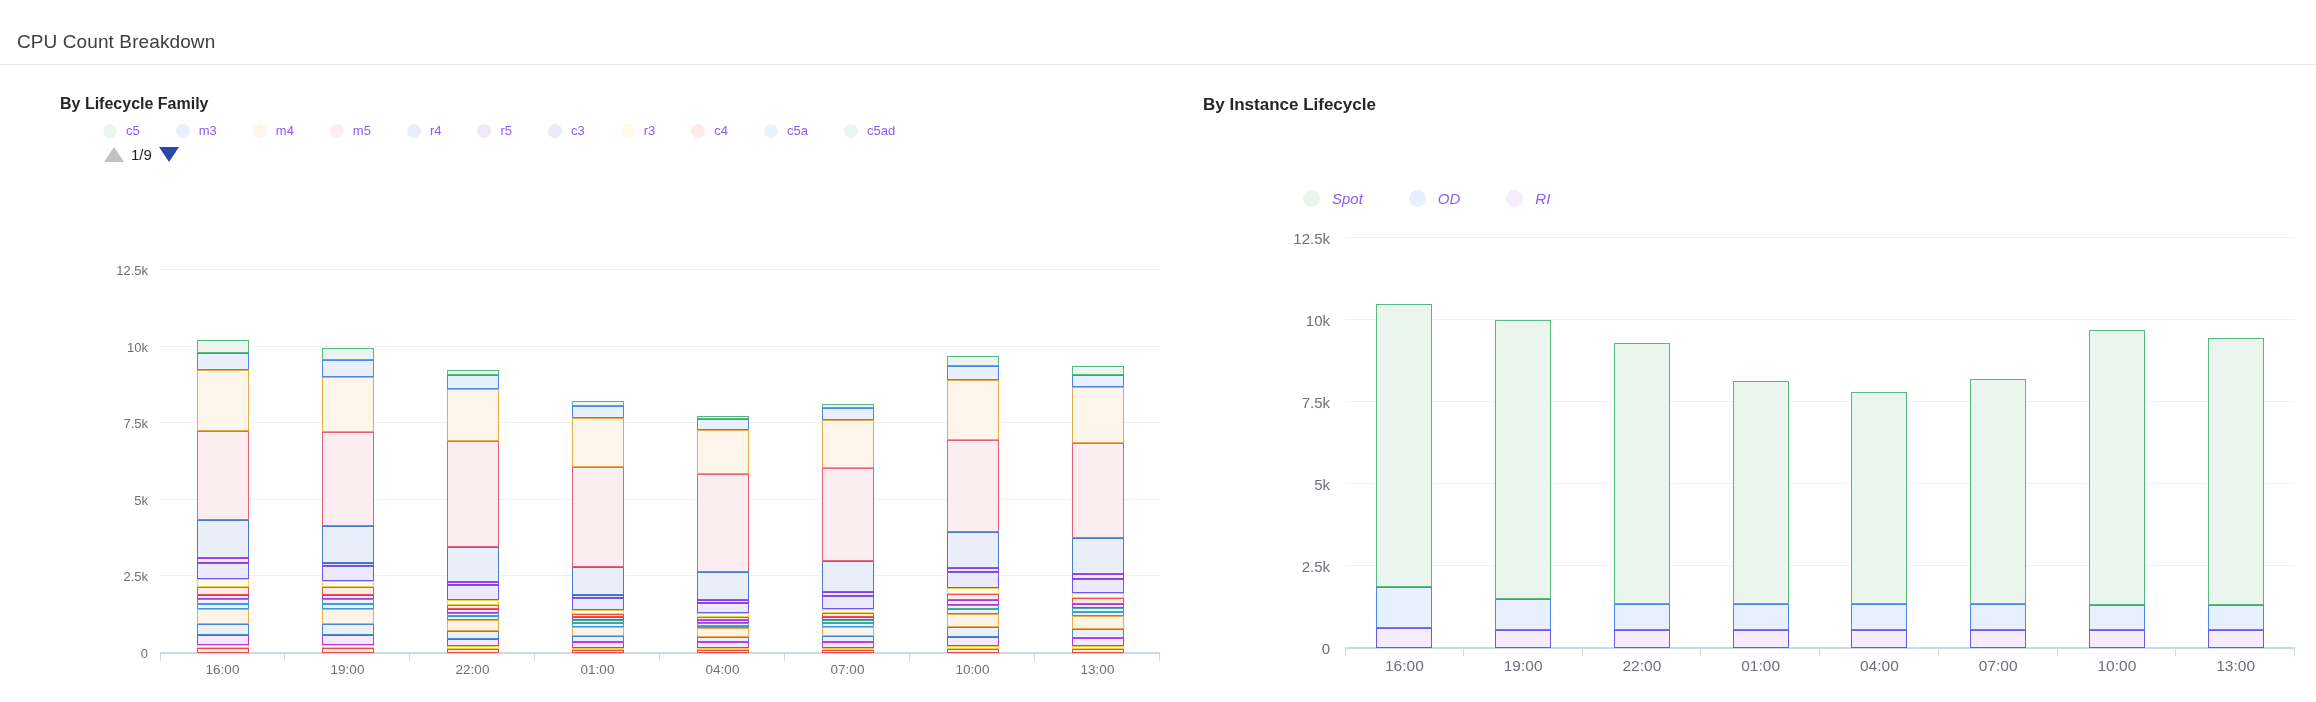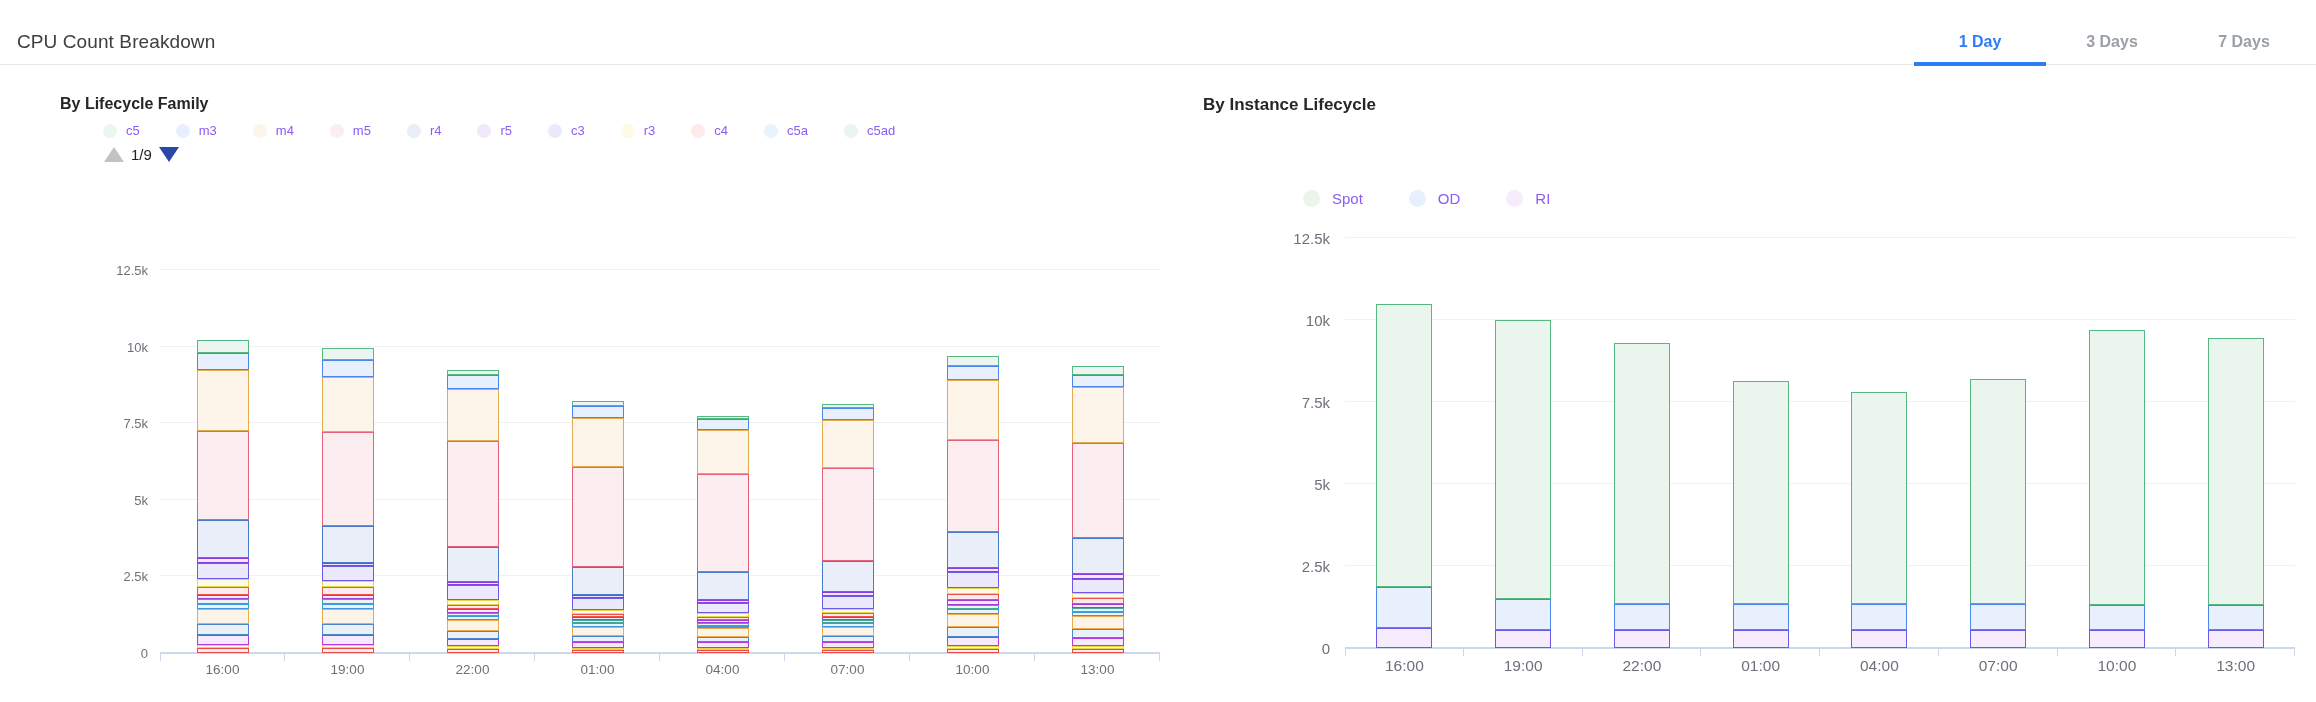--- a/index.html
+++ b/index.html
@@ -30,21 +30,21 @@
   .panel-left  .legend { left:103px; top:78px; }
   .panel-right .legend { left:145px; top:145px; }
   .legend-item { display:flex; align-items:center; cursor:pointer; }
   .panel-left  .legend-item { margin-right:36px; }
   .panel-right .legend-item { margin-right:46px; }
   .legend-dot { border-radius:50%; }
   .panel-left  .legend-dot { width:14px; height:14px; margin-right:9px; }
   .panel-right .legend-dot { width:17px; height:17px; margin-right:12px; }
   .legend-label { color:#8b5cf6; }
   .panel-left  .legend-label { font-size:13px; }
-  .panel-right .legend-label { font-size:15px; }
+  .panel-right .legend-label { font-size:15px;font-style:italic; }
 
   .legend-pager { position:absolute; left:104px; top:101px; display:flex; align-items:center; }
   .pager-arrow { width:0; height:0; cursor:pointer; }
   .pager-up   { border-left:10px solid transparent; border-right:10px solid transparent;
                 border-bottom:15px solid #c2c2c6; }
   .pager-down { border-left:10px solid transparent; border-right:10px solid transparent;
                 border-top:15px solid #2946ab; }
   .pager-text { margin:0 7px; font-size:15px; color:#1f1f1f; }
 
   
@@ -73,25 +73,20 @@
   .panel-right .bar { width:56px; }
   .seg { width:100%; border:1.5px solid; }
 </style>
 </head>
 <body>
 
 <div class="page">
 
   <header class="header">
     <h1 class="page-title">CPU Count Breakdown</h1>
-    <nav class="tabs">
-        <div class="tab active">1 Day</div>
-        <div class="tab">3 Days</div>
-        <div class="tab">7 Days</div>
-      </nav>
   </header>
 
   <main class="charts">
 
     <section class="panel panel-left">
       <div class="panel-title">By Lifecycle Family</div>
       <div class="legend">
           <div class="legend-item">
             <span class="legend-dot" style="background: rgb(234, 246, 239);"></span>
             <span class="legend-label">c5</span>

